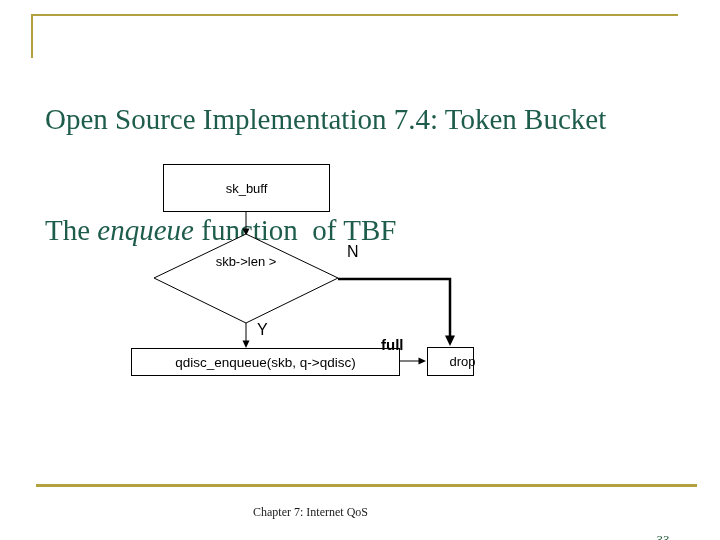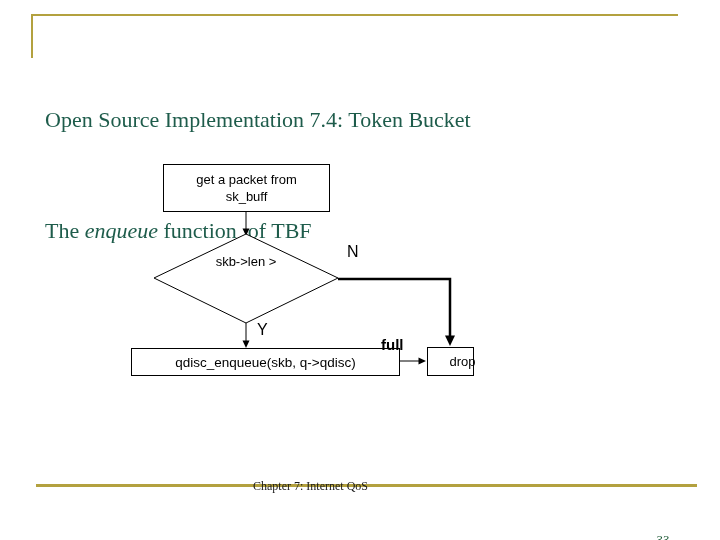--- a/index.html
+++ b/index.html
@@ -7,42 +7,42 @@
          font-family:"Liberation Sans", sans-serif; overflow:hidden; }
 
   
   .rule { position:absolute; background:#b3a13f; }
   .rule-top      { left:31px;  top:14px;  width:647px; height:2px; }
   .rule-top-left { left:31px;  top:14px;  width:2px;   height:44px; }
   .rule-footer   { left:36px;  top:484px; width:661px; height:3px; }
 
   
   .title { position:absolute; left:45px; top:27px; width:645px;
-           font-family:"Liberation Serif", serif; font-size:22px;
+           font-family:"Liberation Serif", serif; font-size:29px;
            line-height:37px; color:#1e5c4b; white-space:pre-wrap; }
   .title .ital { font-style:italic; }
 
   
   .flow-svg { position:absolute; left:0; top:0; width:720px; height:540px; }
   .fbox { position:absolute; border:1px solid #000; background:#fff;
           display:flex; flex-direction:column; align-items:center;
           justify-content:center; text-align:center; color:#000;
           font-size:13px; line-height:17px; box-sizing:border-box; }
   .box-get    { left:163px; top:164px; width:167px; height:48px; }
   .box-enq    { left:131px; top:348px; width:269px; height:28px; font-size:13.5px; }
   .box-drop   { left:427px; top:347px; width:47px;  height:29px;padding-left:24px; }
   .diamond-text { position:absolute; left:166px; top:253px; width:160px;
           text-align:center; font-size:13px; line-height:18px; color:#000; }
   .edge-label { position:absolute; color:#000; font-size:16px; }
   .lbl-n    { left:347px; top:243px; }
   .lbl-y    { left:257px; top:321px; }
   .lbl-full { left:381px; top:336px; font-size:15px; font-weight:bold; }
 
   
-  .footer-text { position:absolute; left:253px; top:479px;
+  .footer-text { position:absolute; left:253px; top:505px;
                  font-family:"Liberation Serif", serif; font-size:12px; color:#1a1a1a; }
   .page-number { position:absolute; left:656px; top:504px;
                  font-family:"Liberation Serif", serif; font-style:italic;
                  font-size:13px; color:#14532d;margin-top:28px; }
 </style>
 </head>
 <body>
 
 <div class="rule rule-top"></div>
 <div class="rule rule-top-left"></div>
@@ -64,21 +64,20 @@
   <polygon points="246,348 242.5,340.5 249.5,340.5" fill="#000"></polygon>
 
   <polyline points="338,279 450,279 450,336" fill="none" stroke="#000" stroke-width="2.5"></polyline>
   <polygon points="450,346 445,335.5 455,335.5" fill="#000"></polygon>
 
   <line x1="358" y1="361" x2="420" y2="361" stroke="#000" stroke-width="1"></line>
   <polygon points="426,361 418.5,357.5 418.5,364.5" fill="#000"></polygon>
 </svg>
 
 <div class="fbox box-get">
-  <span>get a packet from</span>
   <span>sk_buff</span>
 </div>
 
 <div class="diamond-text">
   <div>skb-&gt;len &gt;</div>
 </div>
 
 <div class="fbox box-enq">
   <span>qdisc_enqueue(skb, q-&gt;qdisc)</span>
 </div>

